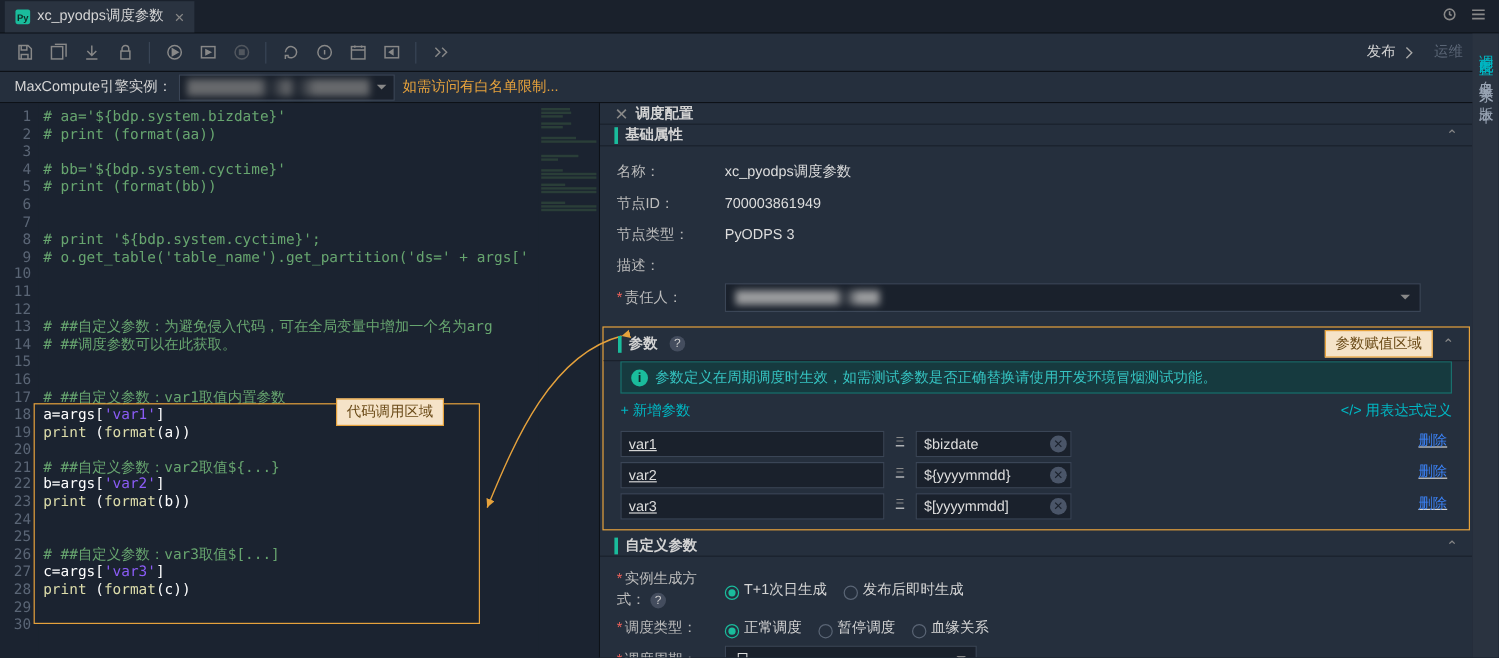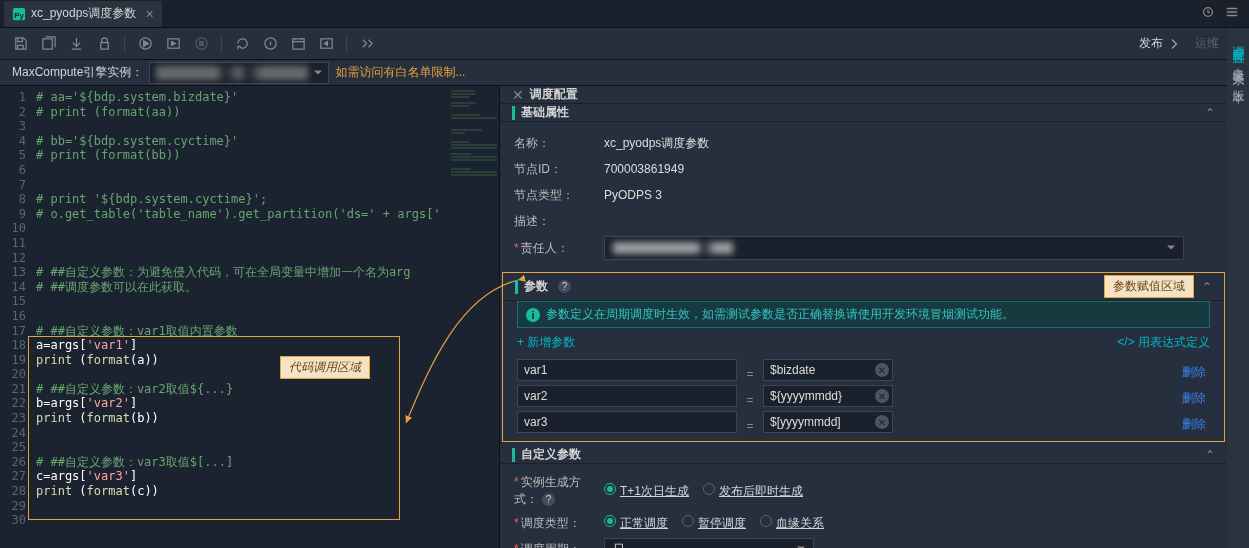--- a/index.html
+++ b/index.html
@@ -20,21 +20,21 @@
 .engine-select-box { background:#1a212c; border:1px solid #3a4556; height:22px; padding:0 20px 0 6px; display:flex; align-items:center; position:relative; }
 .engine-sel-content { filter:blur(3px); opacity:0.7; width:100%; height:14px; background:linear-gradient(90deg,#888 0%,#888 40%,transparent 45%,#888 55%,transparent 60%,#888 70%,#888 100%); }
 .engine-select-box::after { content:""; position:absolute; right:6px; top:50%; transform:translateY(-30%); border:4px solid transparent; border-top-color:#888; }
 .warn-text { color:#e6a23c; }
 .main-split { display:flex; height:calc(100% - 86px); }
 .code-pane { width:500px; background:#1b2330; position:relative; border-right:1px solid #0d1117; display:flex; }
 .gutter { width:32px; background:#1b2330; color:#5a6575; font-family:Consolas,Monaco,monospace; font-size:12px; line-height:14.6px; text-align:right; padding:4px 6px 0 0; white-space:pre; }
 .code-body { flex:1; font-family:Consolas,Monaco,monospace; font-size:12px; line-height:14.6px; padding:4px 0 0 4px; position:relative; }
 .code-line { white-space:pre; height:14.6px; }
 .c-comment { color:#67a56f; }
-.c-str { color:#fca5a5; }
+.c-str { color:#8b5cf6; }
 .c-fn { color:#dcdcaa; }
 .c-var { color:#ffffff; }
 .minimap { width:50px; background:#1b2330; position:relative; }
 .minimap-inner { position:absolute; top:4px; left:2px; right:2px; }
 .mm-line { height:2px; margin-bottom:1px; background:#3a5a3f; opacity:0.5; }
 .callout-box { position:absolute; border:1px solid #e6a23c; pointer-events:none; }
 .callout-label { position:absolute; background:#f5e3c8; color:#6a4a17; padding:2px 8px; font-size:12px; border:1px solid #e6a23c; }
 .config-pane { flex:1; background:#252f3d; display:flex; flex-direction:column; overflow:hidden; }
 .panel-title-bar { height:32px; display:flex; align-items:center; padding:0 12px; gap:6px; border-bottom:1px solid #1a212c; }
 .panel-close { color:#888; font-size:14px; }
@@ -48,30 +48,30 @@
 .prop-val { color:#ddd; }
 .owner-select { flex:1; max-width:580px; background:#1a212c; border:1px solid #3a4556; height:24px; display:flex; align-items:center; padding:0 8px; position:relative; }
 .owner-select::after { content:""; position:absolute; right:8px; top:50%; transform:translateY(-30%); border:4px solid transparent; border-top-color:#888; }
 .owner-blur { filter:blur(3px); opacity:.8; width:120px; height:12px; background:linear-gradient(90deg,#bbb 0%,#bbb 70%, transparent 75%, #bbb 85%,#bbb 100%); }
 .param-section-wrap { border:1px solid #e6a23c; margin:0 2px 0 2px; position:relative; }
 .info-bar { background:#163a3f; border:1px solid #1a6f6d; color:#35c3c1; padding:4px 8px; margin:0 14px 6px 14px; display:flex; align-items:center; gap:6px; font-size:12px; }
 .info-bar .info-icon { width:14px; height:14px; background:#1abc9c; border-radius:50%; color:#0f2a2c; display:flex; align-items:center; justify-content:center; font-size:11px; font-weight:bold; }
 .param-toolbar { display:flex; justify-content:space-between; padding:0 14px 6px 14px; }
 .param-add { color:#00b7c3; cursor:pointer; }
 .param-expr { color:#00b7c3; cursor:pointer; }
-.param-row { display:flex; align-items:flex-end; gap:8px; padding:2px 14px; }
+.param-row { display:flex; align-items:flex-start; gap:8px; padding:2px 14px;text-decoration:underline; }
 .param-input { flex:0 0 220px; background:#1a212c; border:1px solid #3a4556; height:22px; color:#ddd; padding:0 6px; font-size:12px; }
 .param-eq { color:#888; width:10px; text-align:center; }
 .param-val-wrap { position:relative; }
 .param-val { width:130px; background:#1a212c; border:1px solid #3a4556; height:22px; color:#ddd; padding:0 22px 0 6px; font-size:12px; }
 .param-clear { position:absolute; right:4px; top:50%; transform:translateY(-50%); width:14px; height:14px; border-radius:50%; background:#4a5568; color:#1a212c; display:flex; align-items:center; justify-content:center; font-size:10px; cursor:pointer; }
 .param-del { color:#3b82f6; cursor:pointer; margin-left:auto; margin-right:4px; }
 .help-q { display:inline-flex; width:13px; height:13px; border-radius:50%; background:#444d5e; color:#ccc; align-items:center; justify-content:center; font-size:10px; margin-left:4px; }
 .radio-group { display:flex; gap:14px; align-items:center; }
-.radio { display:flex; align-items:flex-start; gap:4px;text-decoration:underline; }
+.radio { display:flex; align-items:flex-end; gap:4px; }
 .radio .dot { width:12px; height:12px; border-radius:50%; border:1px solid #5a6575; display:flex; align-items:center; justify-content:center; }
 .radio.sel .dot { border-color:#1abc9c; }
 .radio.sel .dot::after { content:""; width:6px; height:6px; background:#1abc9c; border-radius:50%; }
 .sel-small { background:#1a212c; border:1px solid #3a4556; height:22px; color:#ddd; padding:0 22px 0 8px; font-size:12px; position:relative; min-width:210px; display:inline-flex; align-items:center; }
 .sel-small::after { content:""; position:absolute; right:8px; top:50%; transform:translateY(-30%); border:4px solid transparent; border-top-color:#888; }
 .right-rail { position:absolute; right:0; top:28px; width:22px; background:#2a3340; height:calc(100% - 28px); display:flex; flex-direction:column; align-items:center; padding-top:8px; gap:14px; font-size:12px; color:#00b7c3; }
 .right-rail .rail-item { writing-mode:vertical-rl; text-orientation:upright; letter-spacing:2px; cursor:pointer; }
 .right-rail .rail-item.dim { color:#9aa5b5; }
 .arrow-svg { position:absolute; left:400px; top:265px; width:120px; height:170px; pointer-events:none; overflow:visible; }
 input { font-family:inherit; outline:none; }
@@ -287,21 +287,21 @@
           <div class="mm-line" style="width: 0px; opacity: 0;"></div>
           <div class="mm-line" style="width: 0px; opacity: 0;"></div>
           <div class="mm-line" style="width: 19.8px;"></div>
           <div class="mm-line" style="width: 46px;"></div>
           <div class="mm-line" style="width: 46px;"></div>
           <div class="mm-line" style="width: 0px; opacity: 0;"></div>
         </div>
       </div>
 
     <div class="callout-box" style="left:28px; top:250px; width:372px; height:184px;"></div>
-    <div class="callout-label" style="left:280px; top:270px;font-style:italic;">代码调用区域</div>
+    <div class="callout-label" style="left:280px; top:246px;">代码调用区域</div>
   </div>
 
   <svg class="arrow-svg">
     <defs>
         <marker id="ah" markerWidth="8" markerHeight="8" refX="6" refY="3" orient="auto">
           <path d="M0 0 L6 3 L0 6 z" fill="#e6a23c"></path>
         </marker>
       </defs>
     <path d="M 118 15 C 60 30 30 100 6 158" stroke="#e6a23c" stroke-width="1.2" fill="none" marker-start="url(#ah)" marker-end="url(#ah)"></path>
   </svg>

